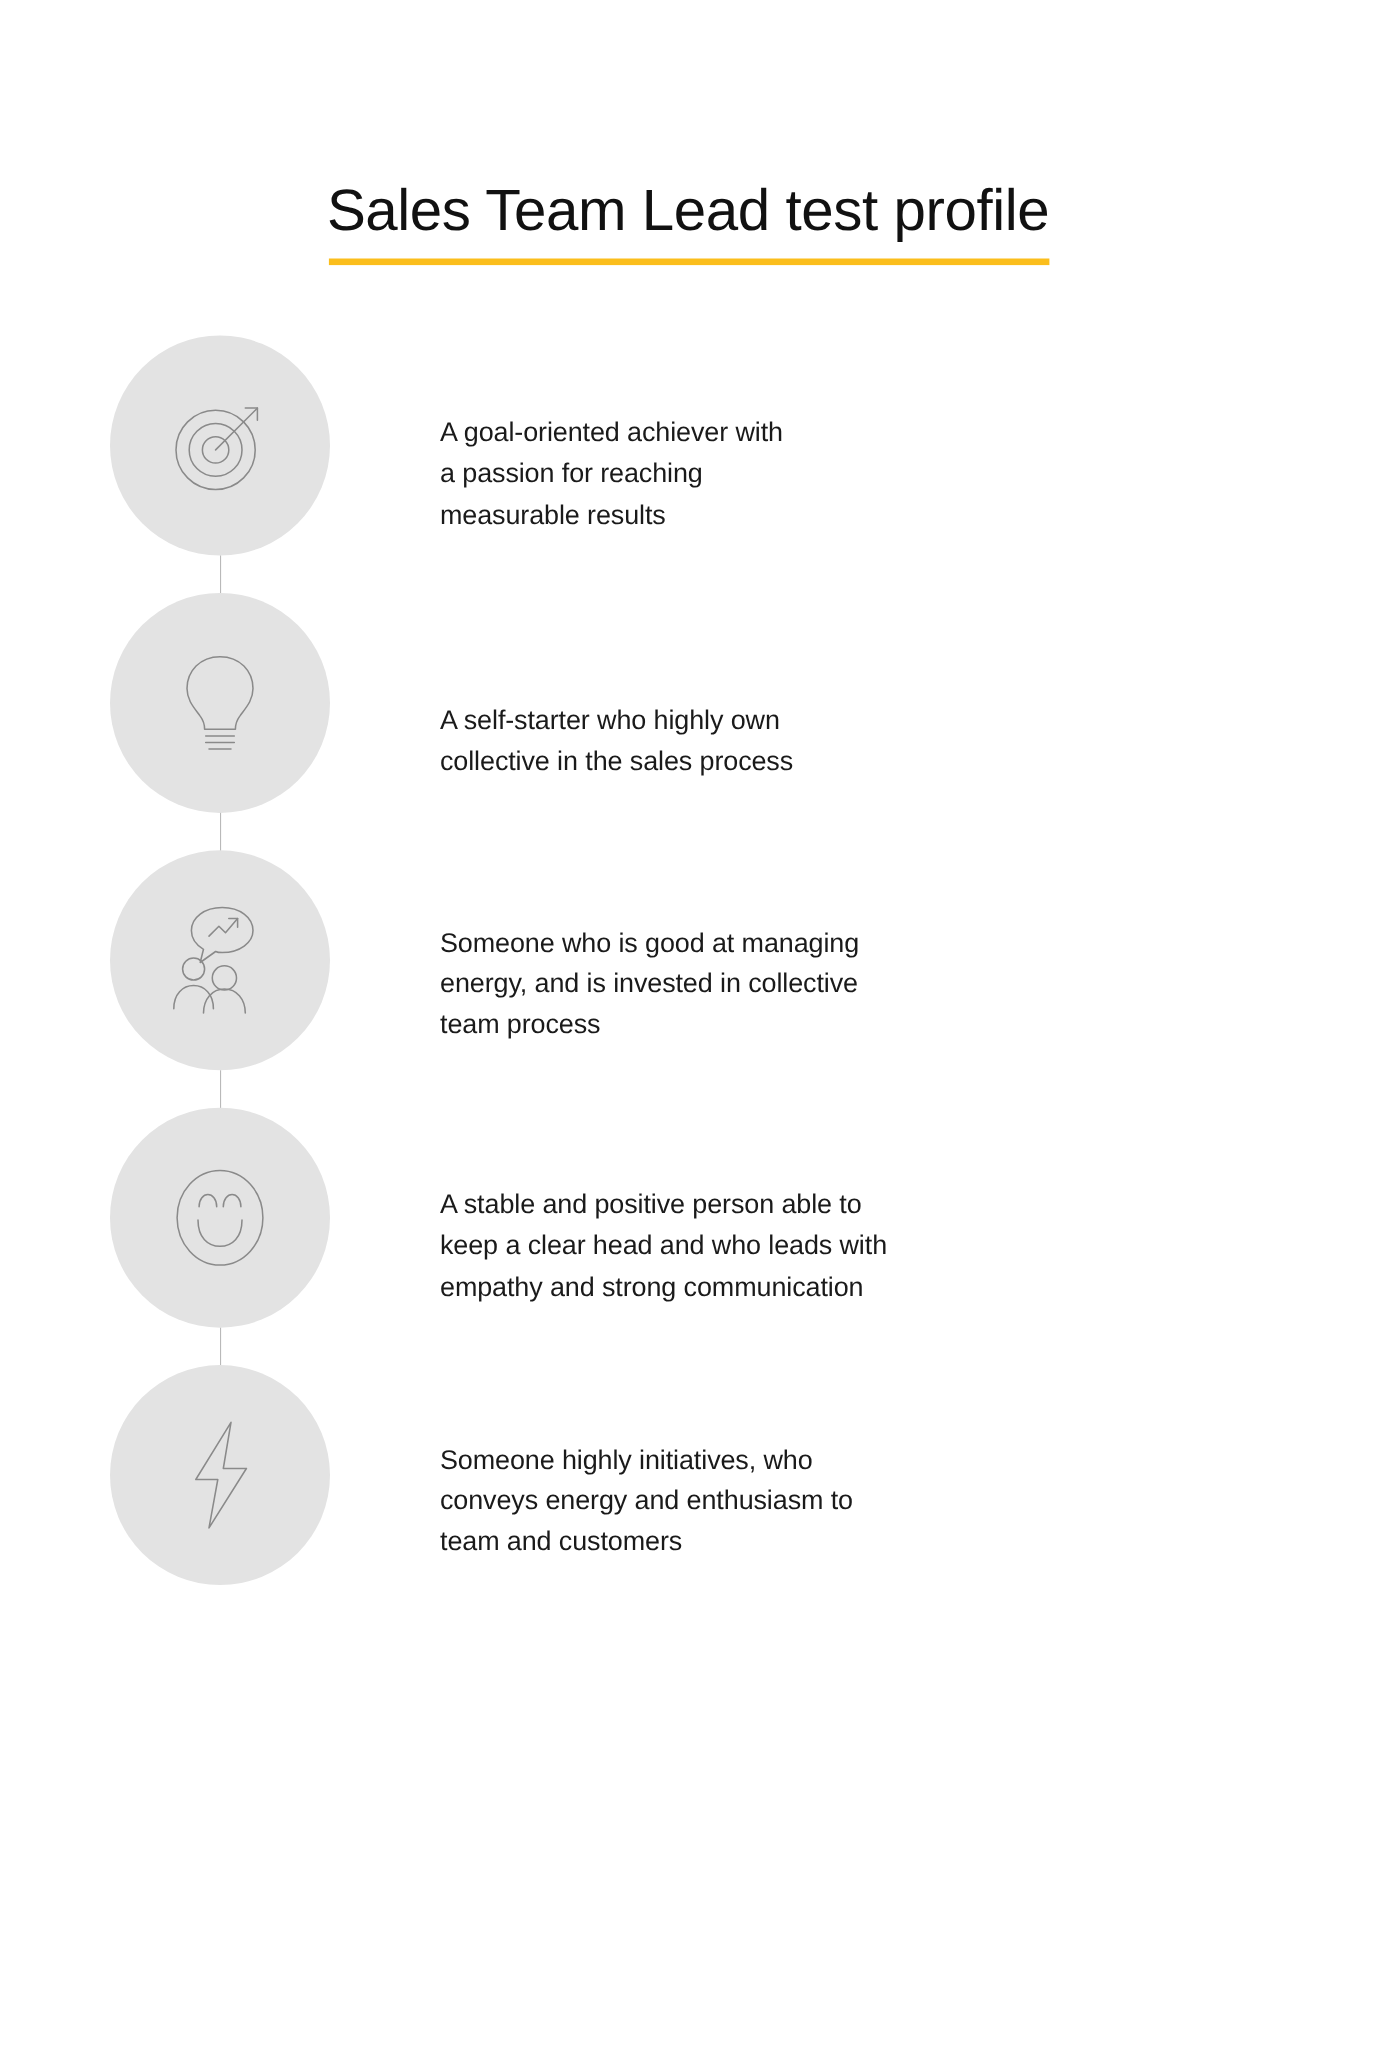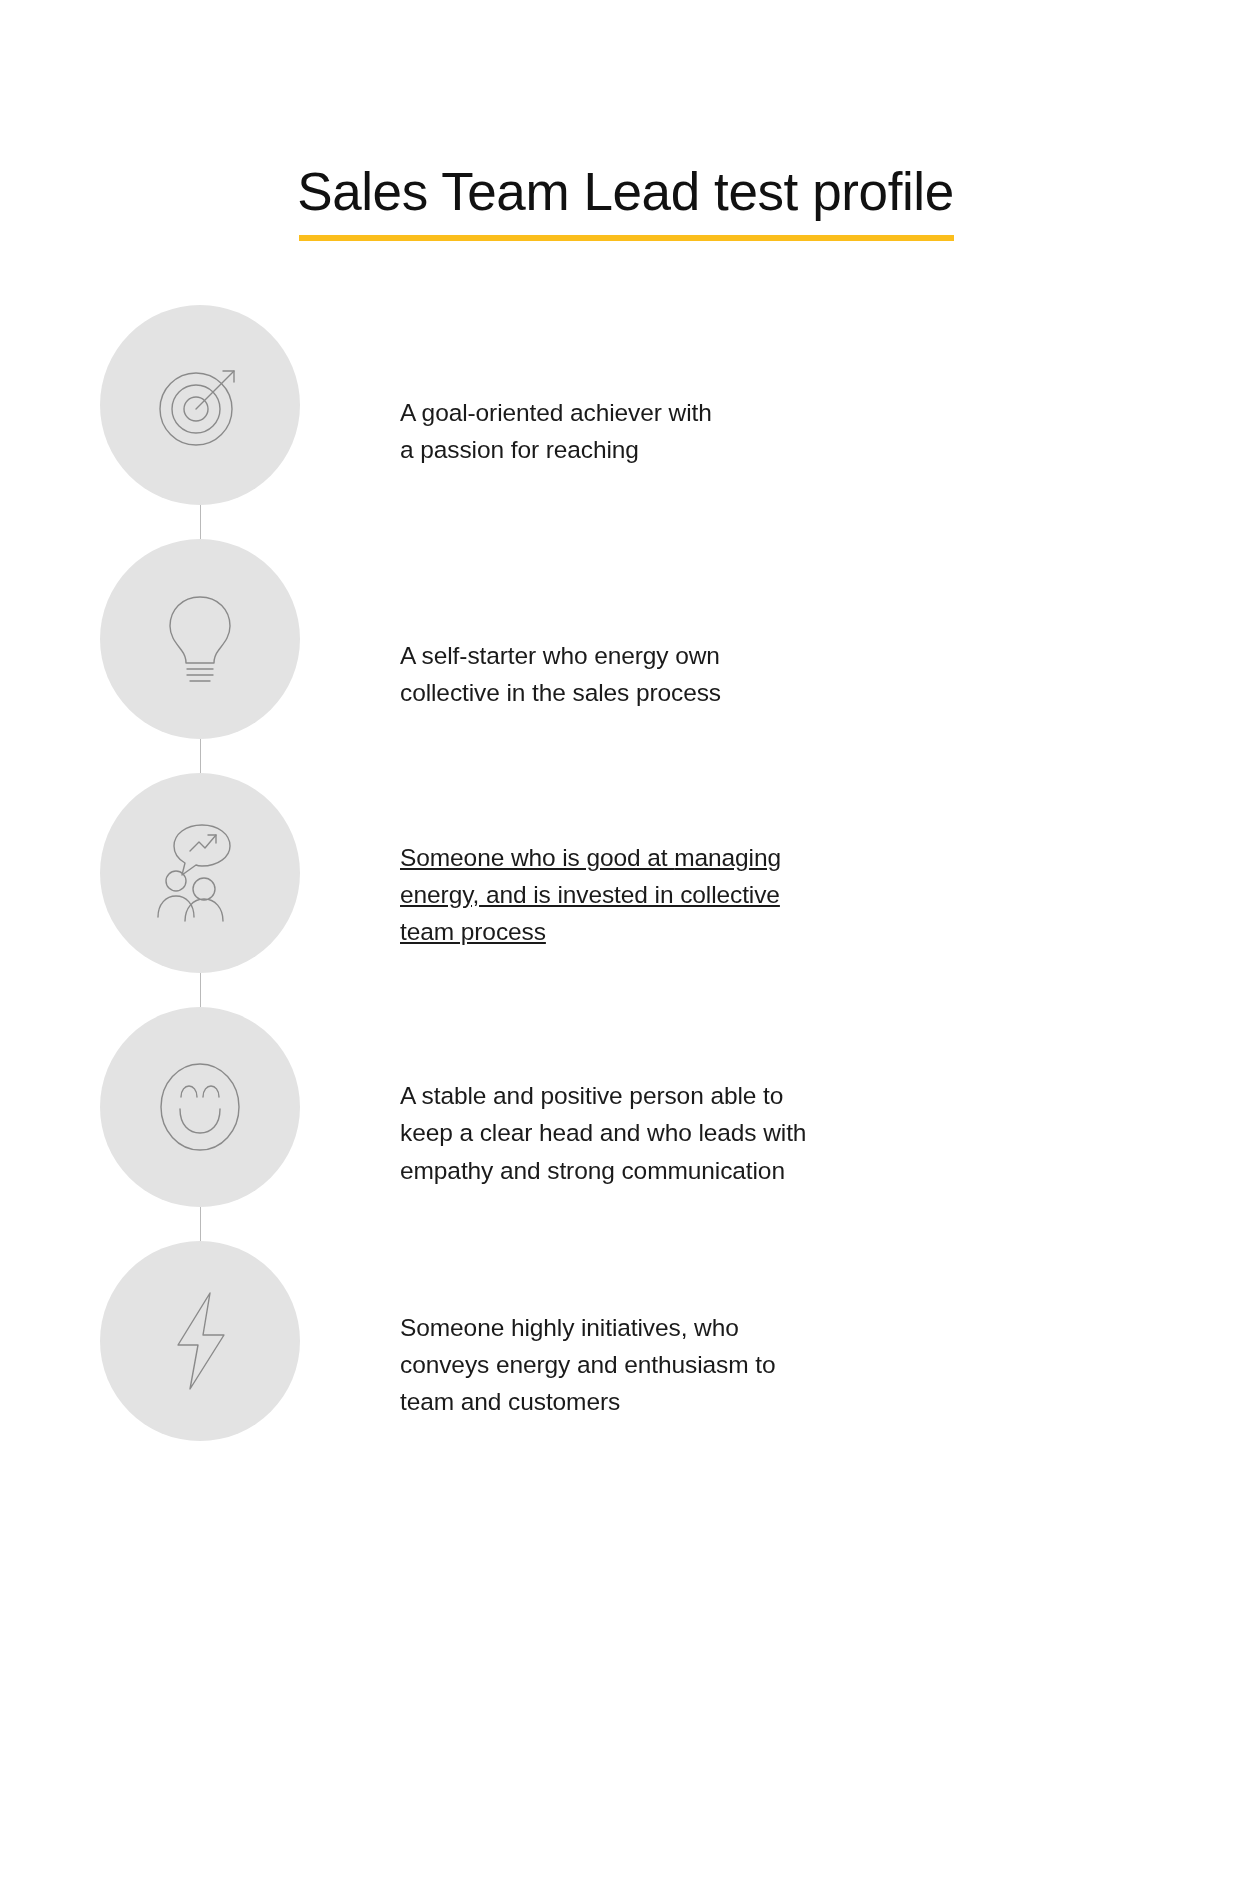--- a/index.html
+++ b/index.html
@@ -106,21 +106,21 @@
     display: inline;
     background-image: linear-gradient(#FBBE1C, #FBBE1C);
     background-repeat: no-repeat;
     background-size: 100% 3px;
     background-position: 0 1.19em;
   }
 
   
   .row-1 .text-col { padding-top: 52px; }
   .row-2 .text-col { padding-top: 70px; }
-  .row-3 .text-col { padding-top: 43px; text-decoration: underline; }
+  .row-3 .text-col { padding-top: 43px; }
   .row-4 .text-col { padding-top: 52px; }
   .row-5 .text-col { padding-top: 47px; }
 </style>
 </head>
 <body>
 
 <div class="page-title-wrap">
   <h1 class="page-title">Sales Team Lead test profile</h1>
 </div>
 
@@ -139,38 +139,41 @@
       </div>
       <div class="connector"></div>
     </div>
     <div class="text-col">
       <p>
         <span>A </span><span class="hl">goal-oriented</span><span> achiever with</span>
       </p>
       <p>
         <span>a passion for reaching</span>
       </p>
+      <p>
+        <span>measurable results</span>
+      </p>
     </div>
   </div>
 
   <div class="row row-2">
     <div class="circle-col">
       <div class="circle">
         <svg width="108" height="108" viewBox="0 0 108 108" fill="none">
           <path d="M54 12 C36 12 24 25 24 41 C24 52 31 59 36 66 C39 70 40 74 40 78 L68 78 C68 74 69 70 72 66 C77 59 84 52 84 41 C84 25 72 12 54 12 Z" stroke="#8a8a8a" stroke-width="1.4" stroke-linejoin="round"></path>
           <path d="M41 84 L67 84" stroke="#8a8a8a" stroke-width="1.4" stroke-linecap="round"></path>
           <path d="M41 90 L67 90" stroke="#8a8a8a" stroke-width="1.4" stroke-linecap="round"></path>
           <path d="M44 96 L64 96" stroke="#8a8a8a" stroke-width="1.4" stroke-linecap="round"></path>
         </svg>
       </div>
       <div class="connector"></div>
     </div>
     <div class="text-col">
       <p>
-        <span>A self-starter who energy own</span>
+        <span>A self-starter who highly own</span>
       </p>
       <p>
         <span class="hl">collective</span><span> in the sales process</span>
       </p>
     </div>
   </div>
 
   <div class="row row-3">
     <div class="circle-col">
       <div class="circle">

